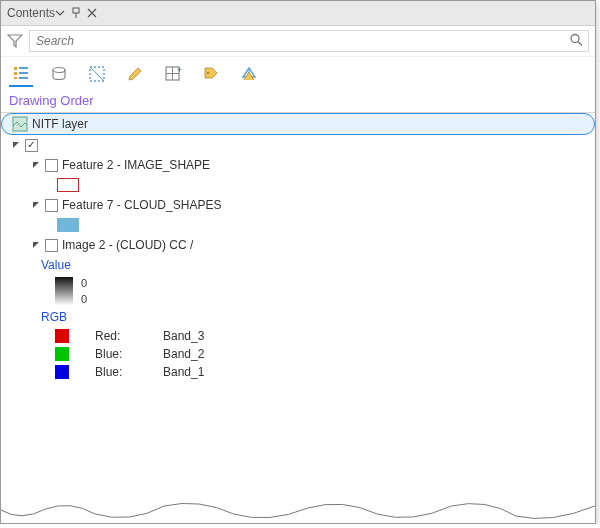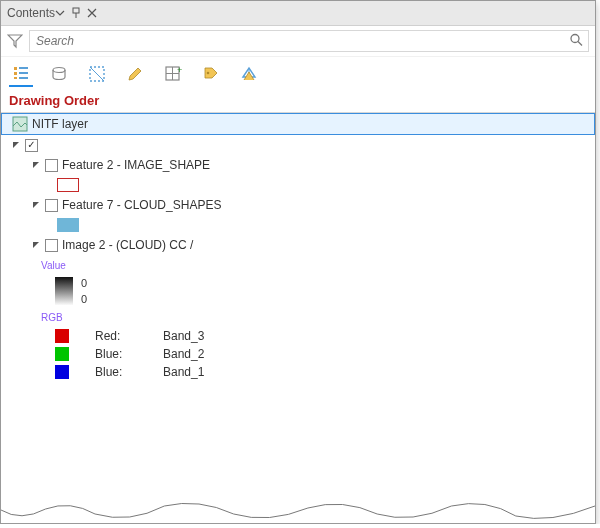--- a/index.html
+++ b/index.html
@@ -83,23 +83,23 @@
     align-items: center;
     justify-content: center;
   }
   .tb-btn.active {
     border-bottom: 2px solid #1e88e5;
   }
 
   
   .section-header {
     padding: 6px 16px 4px 8px;
-    font-weight: 700;
+    font-weight: 400;
     font-size: 13px;
-    color: #b91c1c;
+    color: #8b5cf6;
   }
 
   
   .tree {
     border-top: 1px solid #d7d7d7;
     flex: 1;
     overflow: auto;
     padding-bottom: 4px;
   }
   .row {
@@ -108,21 +108,21 @@
     height: 20px;
     gap: 4px;
     white-space: nowrap;
   }
   .row.selected {
     background: #e6f3ff;
     border: 1px solid #3a8dde;
     box-sizing: border-box;
     height: 22px;
   }
-  .indent1 { padding-left: 10px; }
+  .indent1 { padding-left: 10px; border-radius: 11px; }
   .indent2 { padding-left: 30px; }
   .indent3 { padding-left: 56px; }
   .indent-label { padding-left: 40px; }
 
   .expander {
     width: 10px;
     height: 10px;
     display: flex;
     align-items: center;
     justify-content: center;
@@ -162,21 +162,21 @@
   }
 
   .sym-rect {
     width: 22px;
     height: 14px;
     box-sizing: border-box;
   }
   .sym-outline-red { border: 1.5px solid #c62828; background: transparent; }
   .sym-fill-cyan   { background: #6fb6d8; border: 1px solid #6fb6d8; }
 
-  .value-label { font-size: 10px; color: #8b5cf6; text-align: right; }
+  .value-label { font-size: 12px; color: #1d4ed8; text-align: right; }
 
   .ramp-row {
     display:flex;
     align-items:center;
     gap:8px;
     padding-left: 54px;
     height: 32px;
   }
   .ramp {
     width: 18px;

